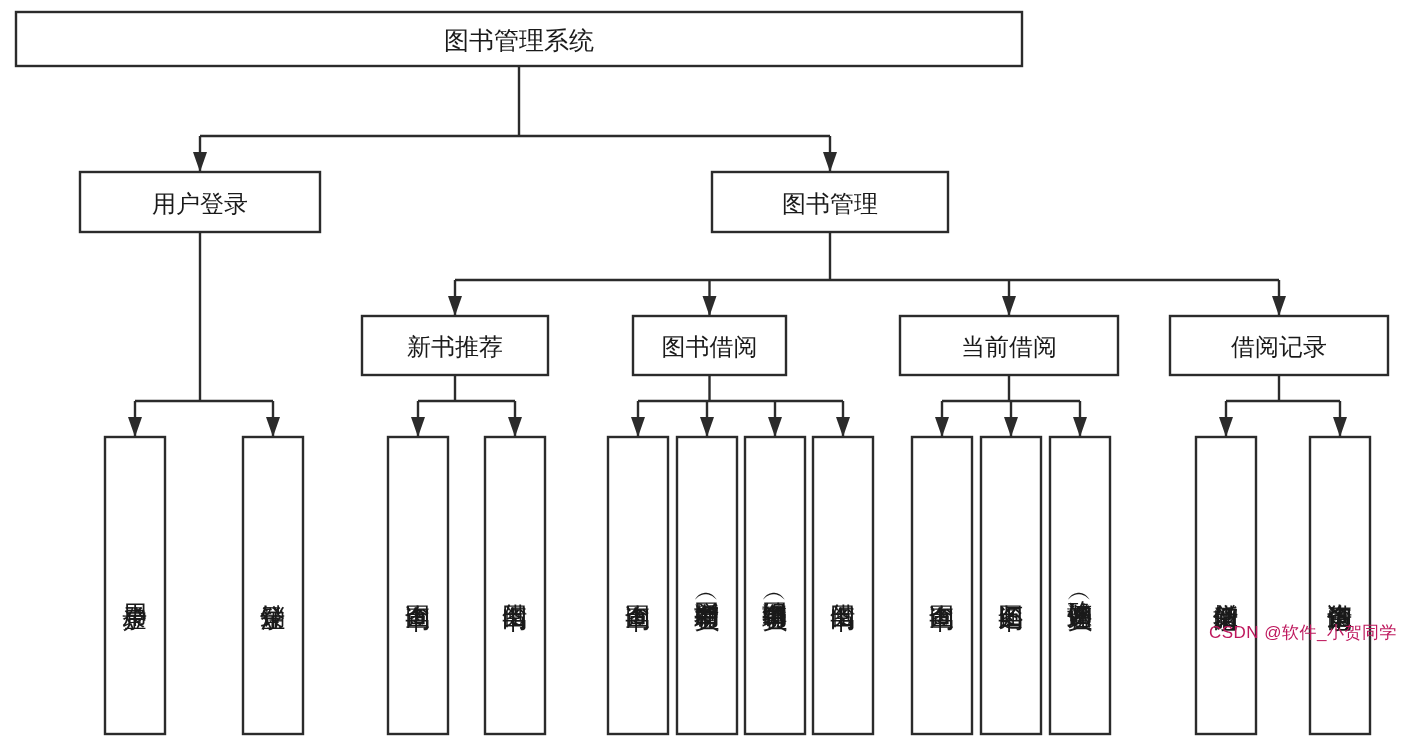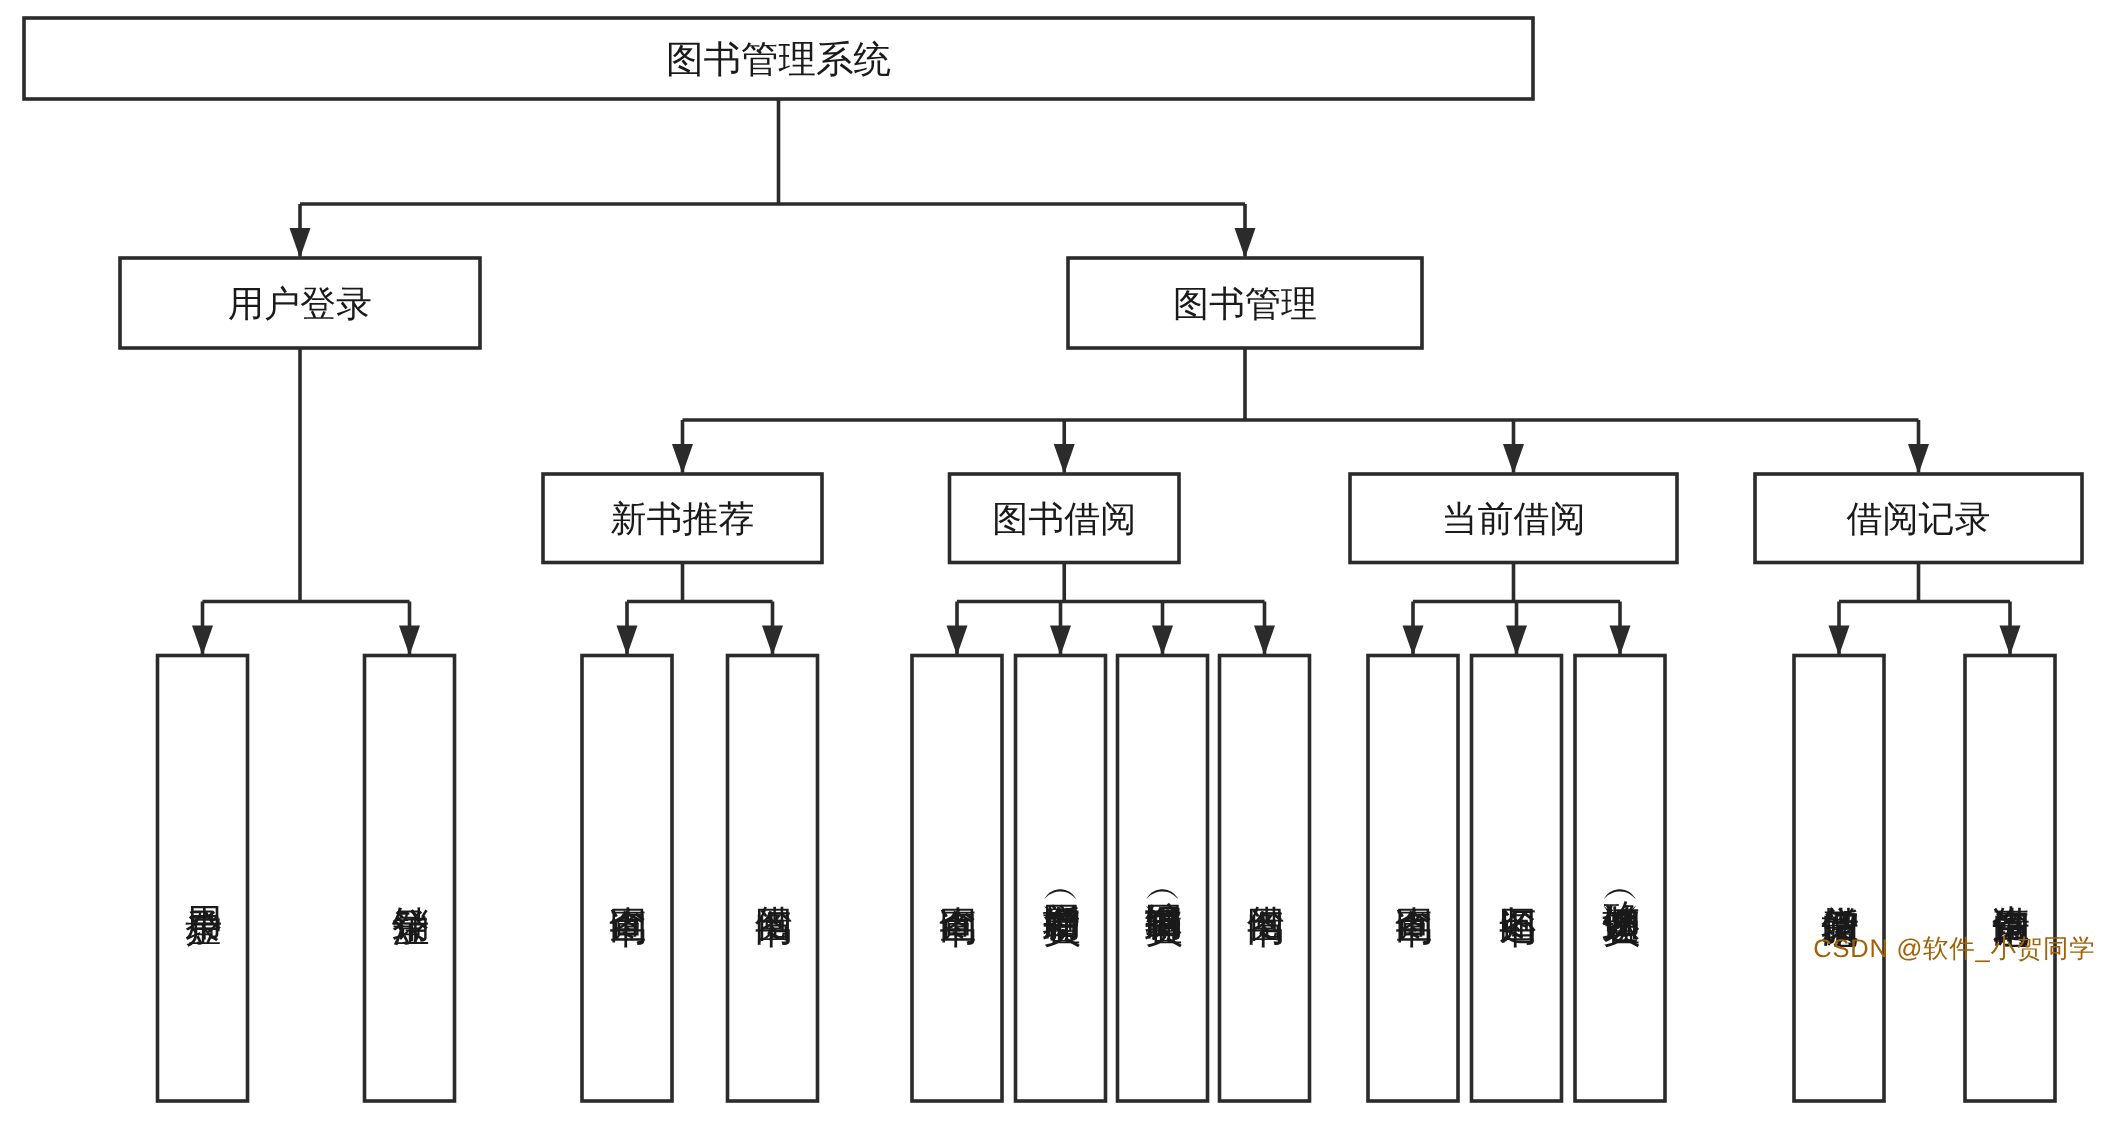--- a/index.html
+++ b/index.html
@@ -46,21 +46,21 @@
     fill: #1a1a1a;
     text-anchor: middle;
     dominant-baseline: central;
   }
   .watermark-text {
     position: absolute;
     right: 8px;
     bottom: 6px;
     font-family: "Liberation Sans", "DejaVu Sans", sans-serif;
     font-size: 17px;
-    color: #a16207;
+    color: #be185d;
     white-space: nowrap;
     letter-spacing: 0.5px;
     user-select: none;
   }
   .vlabel {
     position: absolute;
     writing-mode: vertical-rl;
     text-orientation: upright;
     font-family: "Liberation Sans", "DejaVu Sans", sans-serif;
     font-size: 25px;

